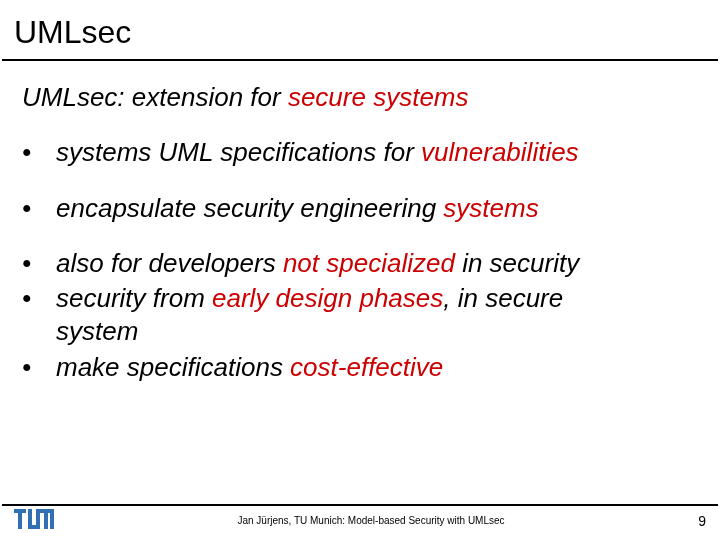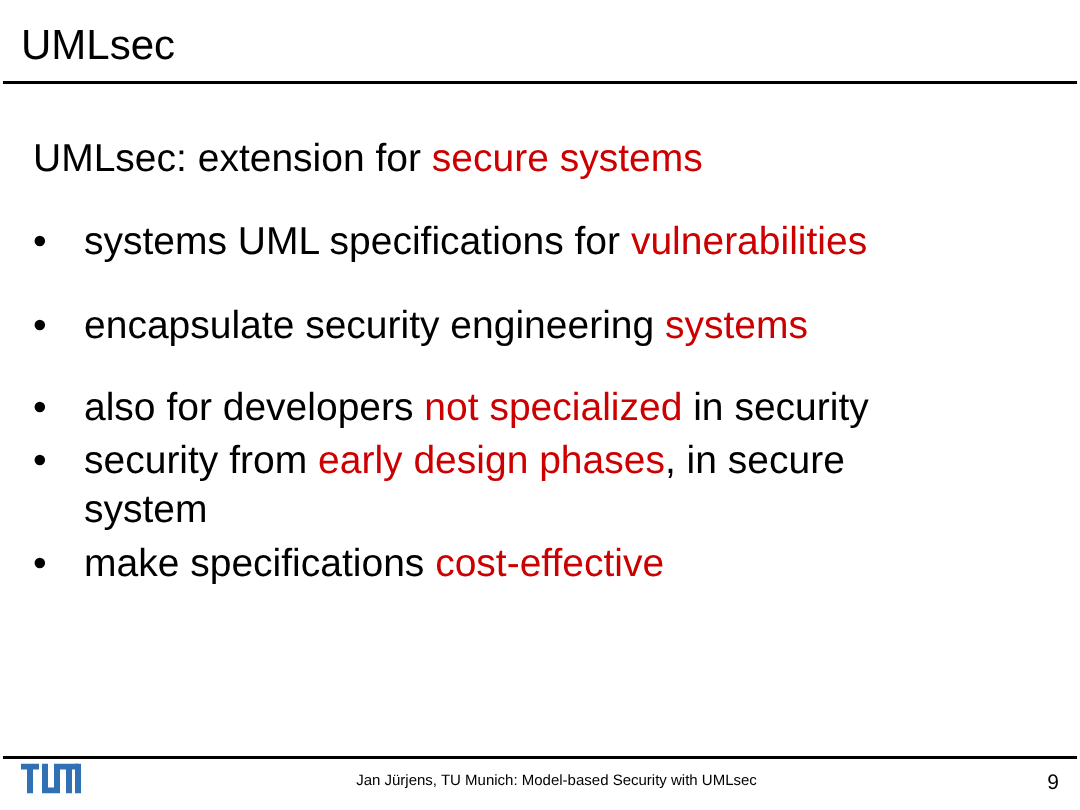--- a/index.html
+++ b/index.html
@@ -12,33 +12,34 @@
     color: #000;
     overflow: hidden;
   }
   .slide {
     position: relative;
     width: 720px;
     height: 540px;
     box-sizing: border-box;
   }
   .title {
-    font-size: 28px;
+    font-size: 32px;
     padding: 14px 12px 8px 14px;
     border-radius: 31px;
   }
   .hr {
     height: 2px;
     background: #000;
     margin: 0 2px;
   }
   .content {
-    padding: 33px 18px 0 18px;
+    padding: 20px 18px 0 18px;
     font-size: 26px;
     line-height: 1.28;
+    font-style: italic;
   }
   .intro {
     padding-left: 4px;
   }
   .intro .line2 {
     padding-left: 42px;
   }
   .bullets {
     margin-top: 22px;
   }

